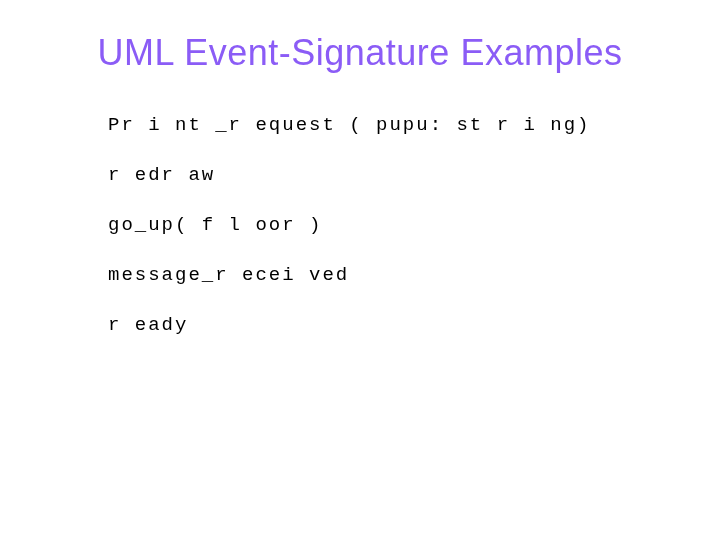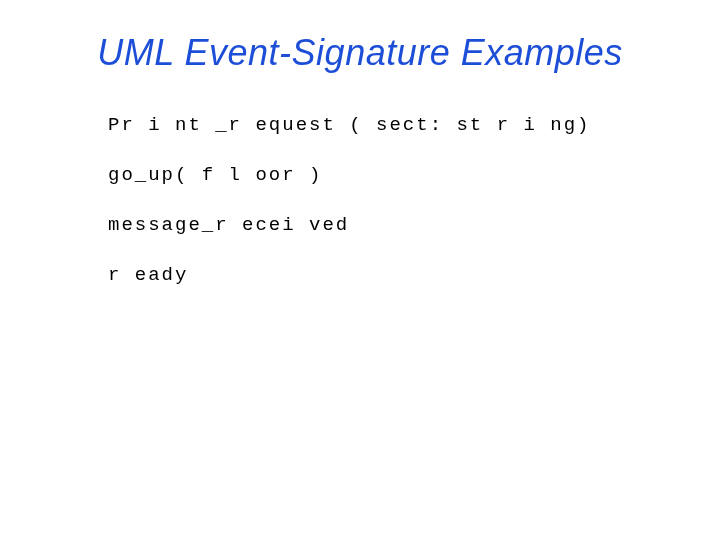--- a/index.html
+++ b/index.html
@@ -15,43 +15,43 @@
       position: relative;
     }
     .slide {
       width: 100%;
       height: 100%;
       padding: 32px 48px;
     }
     .title {
       font-size: 36px;
       font-weight: normal;
-      color: #1d4ed8;
+      color: #8b5cf6;
       text-align: center;
       margin-bottom: 40px;
       letter-spacing: 0.5px;
-      font-style: italic;
     }
     .content {
       padding-left: 60px;
       padding-right: 40px;
     }
     .signature-line {
       font-family: "Courier New", Courier, monospace;
       font-size: 19px;
       color: #000000;
       margin-bottom: 28px;
       letter-spacing: 2px;
       white-space: nowrap;
     }
   </style>
 </head>
 <body>
 
 <div class="slide">
   <h1 class="title">UML Event-Signature Examples</h1>
   <div class="content">
-    <div class="signature-line">Pr i nt _r equest ( sect: st r i ng)</div>
+    <div class="signature-line">Pr i nt _r equest ( pupu: st r i ng)</div>
+    <div class="signature-line">r edr aw</div>
     <div class="signature-line">go_up( f l oor )</div>
     <div class="signature-line">message_r ecei ved</div>
     <div class="signature-line">r eady</div>
   </div>
 </div>
 
 </body></html>

